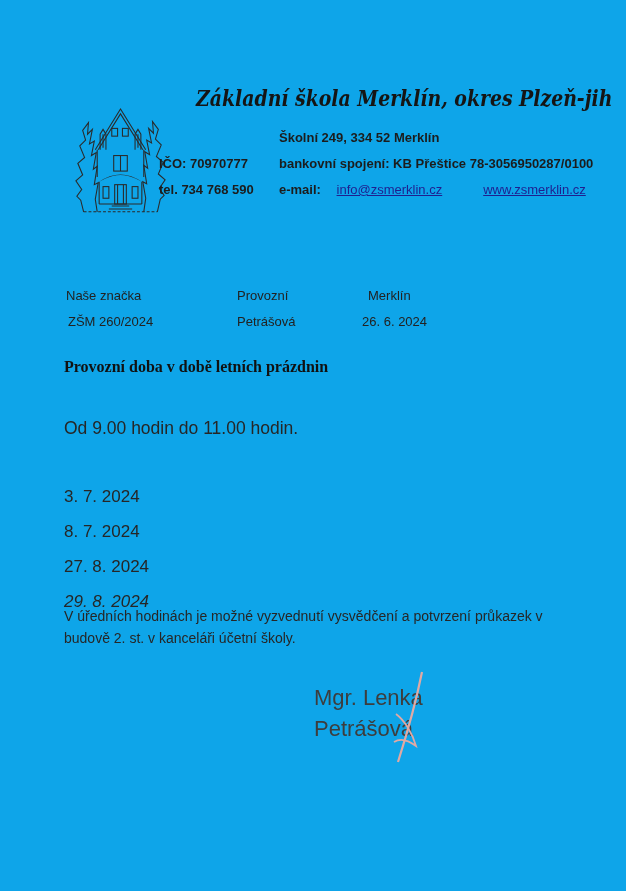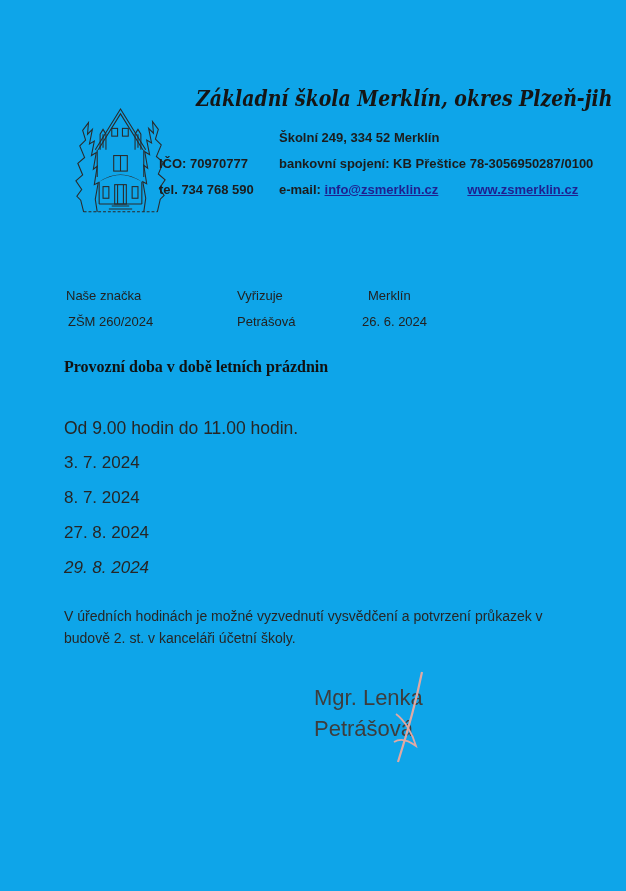--- a/index.html
+++ b/index.html
@@ -32,23 +32,24 @@
     font-size: 13px;
     color: #1c1c1c;
     white-space: nowrap;
   }
   .hdr-address { left: 279px; top: 130px; }
   .hdr-ico     { left: 159px; top: 156px; }
   .hdr-bank    { left: 279px; top: 156px; }
   .hdr-tel     { left: 159px; top: 182px; }
   .hdr-email   { left: 279px; top: 182px; }
   .hdr-email a {
-    font-weight: 700;
+    font-weight: 400;
     text-decoration: underline;
     cursor: pointer;
+    margin-left: 12px;
   }
   .link-gap { display: inline-block; width: 29px; }
 
   
   .ref {
     font-size: 13px;
     color: #222;
     white-space: nowrap;
   }
   .ref-l1 { left: 66px;  top: 288px; }
@@ -71,20 +72,21 @@
     left: 64px; top: 418px;
     font-size: 17.5px;
     color: #262626;
     white-space: nowrap;
   }
   .date-line {
     left: 64px;
     font-size: 17px;
     color: #262626;
     white-space: nowrap;
+    margin-top: 34px;
   }
   .date-0 { top: 453px; }
   .date-1 { top: 488px; }
   .date-2 { top: 523px; }
   .date-3 { top: 558px; font-style: italic; }
   .note-par {
     left: 64px; top: 588px;
     width: 517px;
     font-size: 14px;
     line-height: 22px;
@@ -168,21 +170,21 @@
   <div class="abs hdr-bold hdr-address">Školní 249, 334 52 Merklín</div>
   <div class="abs hdr-bold hdr-ico">IČO: 70970777</div>
   <div class="abs hdr-bold hdr-bank">bankovní spojení: KB Přeštice 78-3056950287/0100</div>
   <div class="abs hdr-bold hdr-tel">tel. 734 768 590</div>
   <div class="abs hdr-bold hdr-email">
     <span>e-mail:</span>
     <a class="doc-link" style="color: rgb(31, 31, 143);">info@zsmerklin.cz</a><span class="link-gap"></span><a class="doc-link" style="color: rgb(31, 31, 143);">www.zsmerklin.cz</a>
   </div>
 
   <div class="abs ref ref-l1">Naše značka</div>
-  <div class="abs ref ref-l2">Vyřizuje</div>
+  <div class="abs ref ref-l2">Provozní</div>
   <div class="abs ref ref-l3">Merklín</div>
   <div class="abs ref ref-v1">ZŠM 260/2024</div>
   <div class="abs ref ref-v2">Petrášová</div>
   <div class="abs ref ref-v3">26. 6. 2024</div>
 
   <div class="abs doc-heading">Provozní doba v době letních prázdnin</div>
   <div class="abs hours-line">Od 9.00 hodin do 11.00 hodin.</div>
   <div class="abs date-line date-0">3. 7. 2024</div>
   <div class="abs date-line date-1">8. 7. 2024</div>
   <div class="abs date-line date-2">27. 8. 2024</div>

